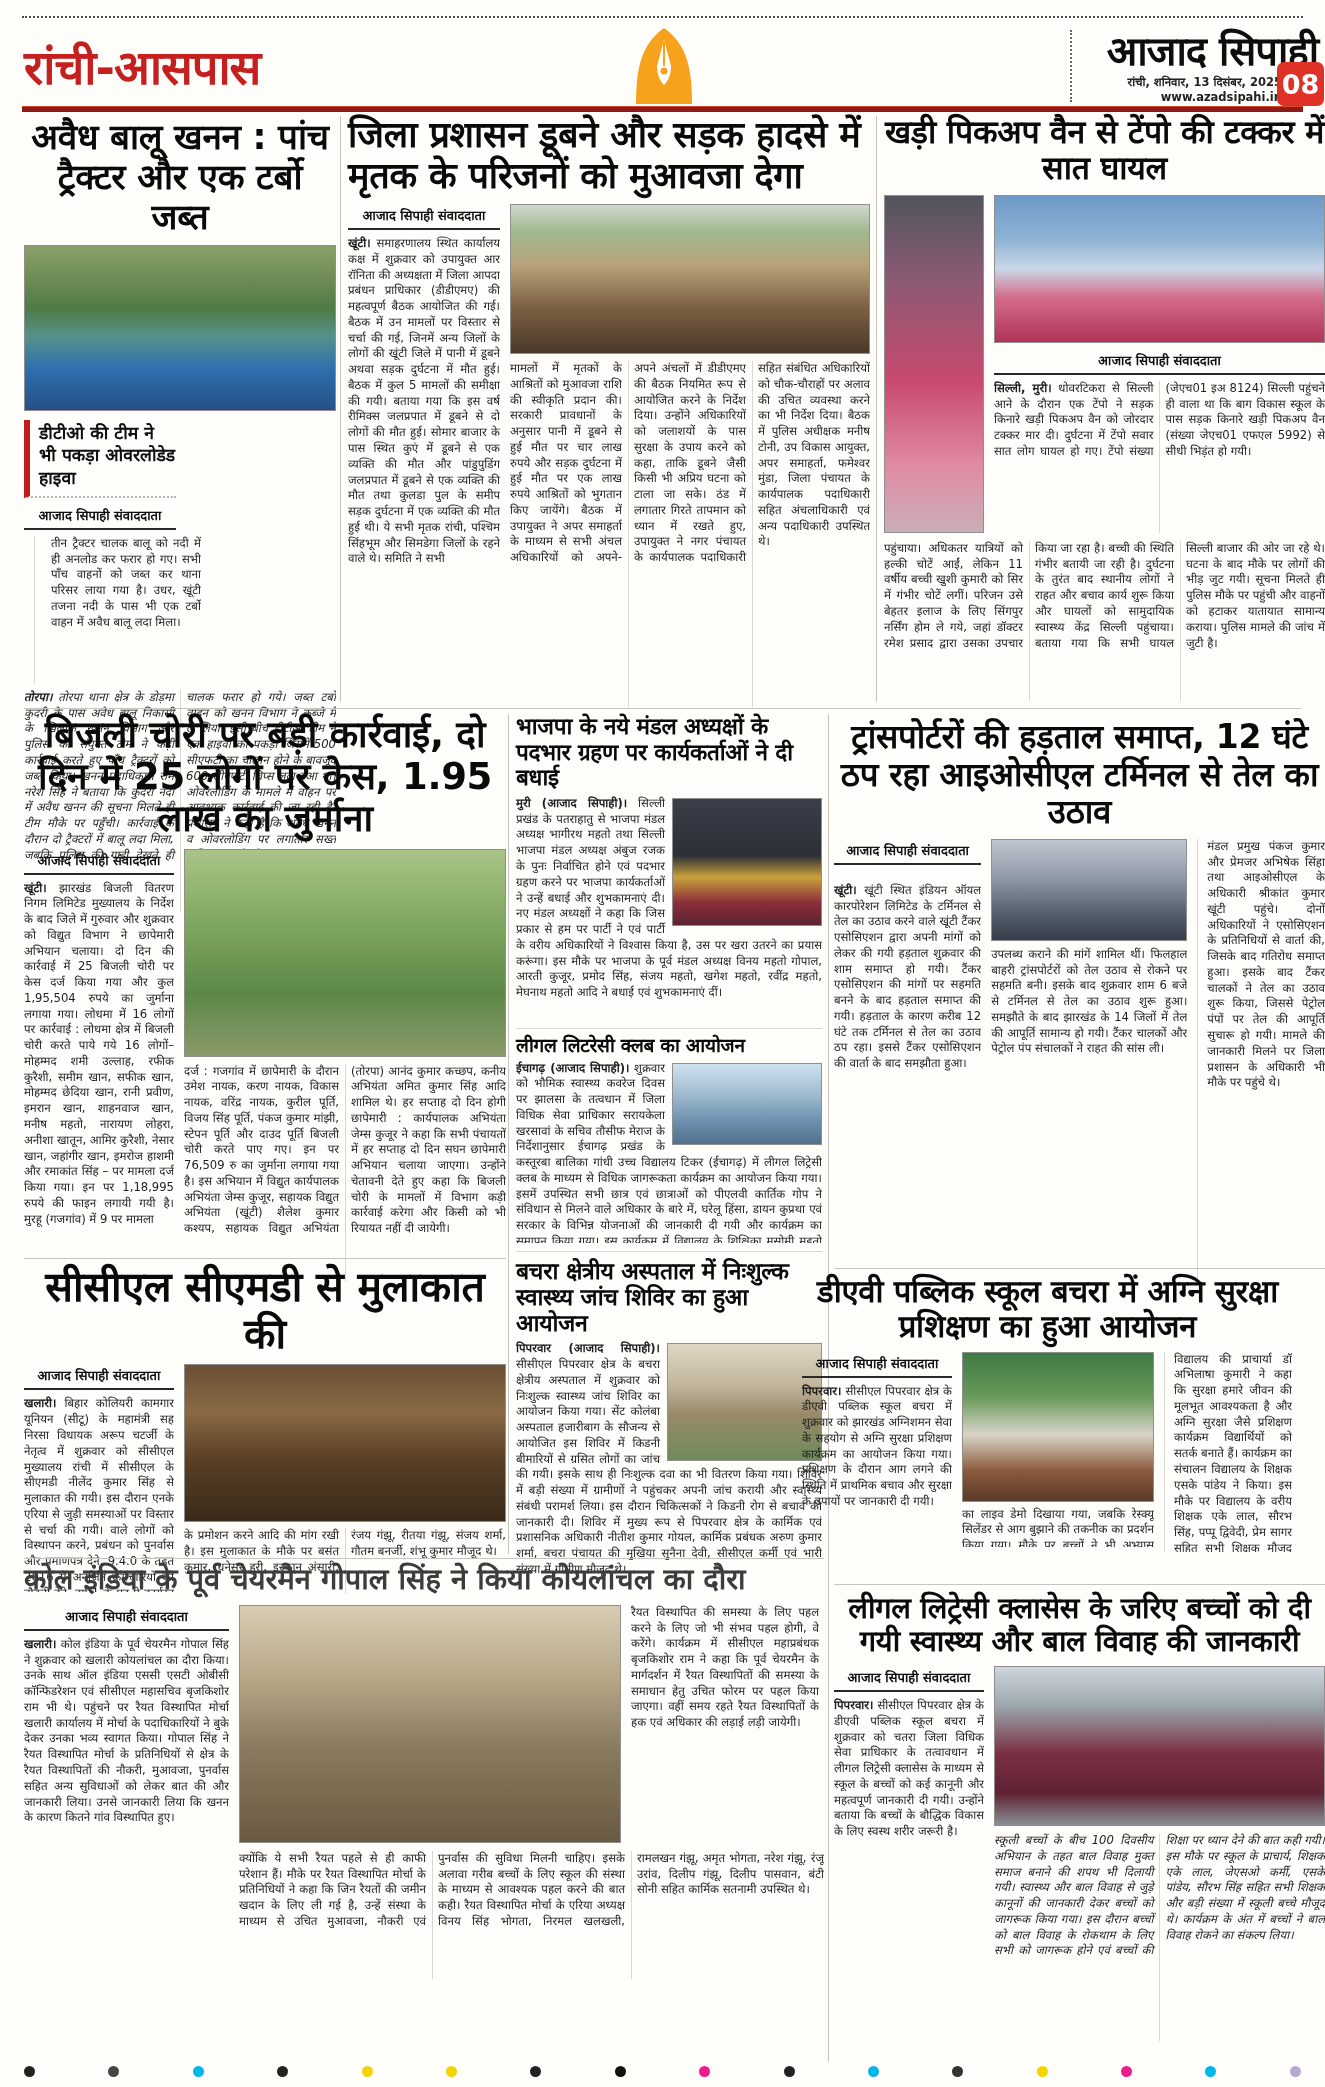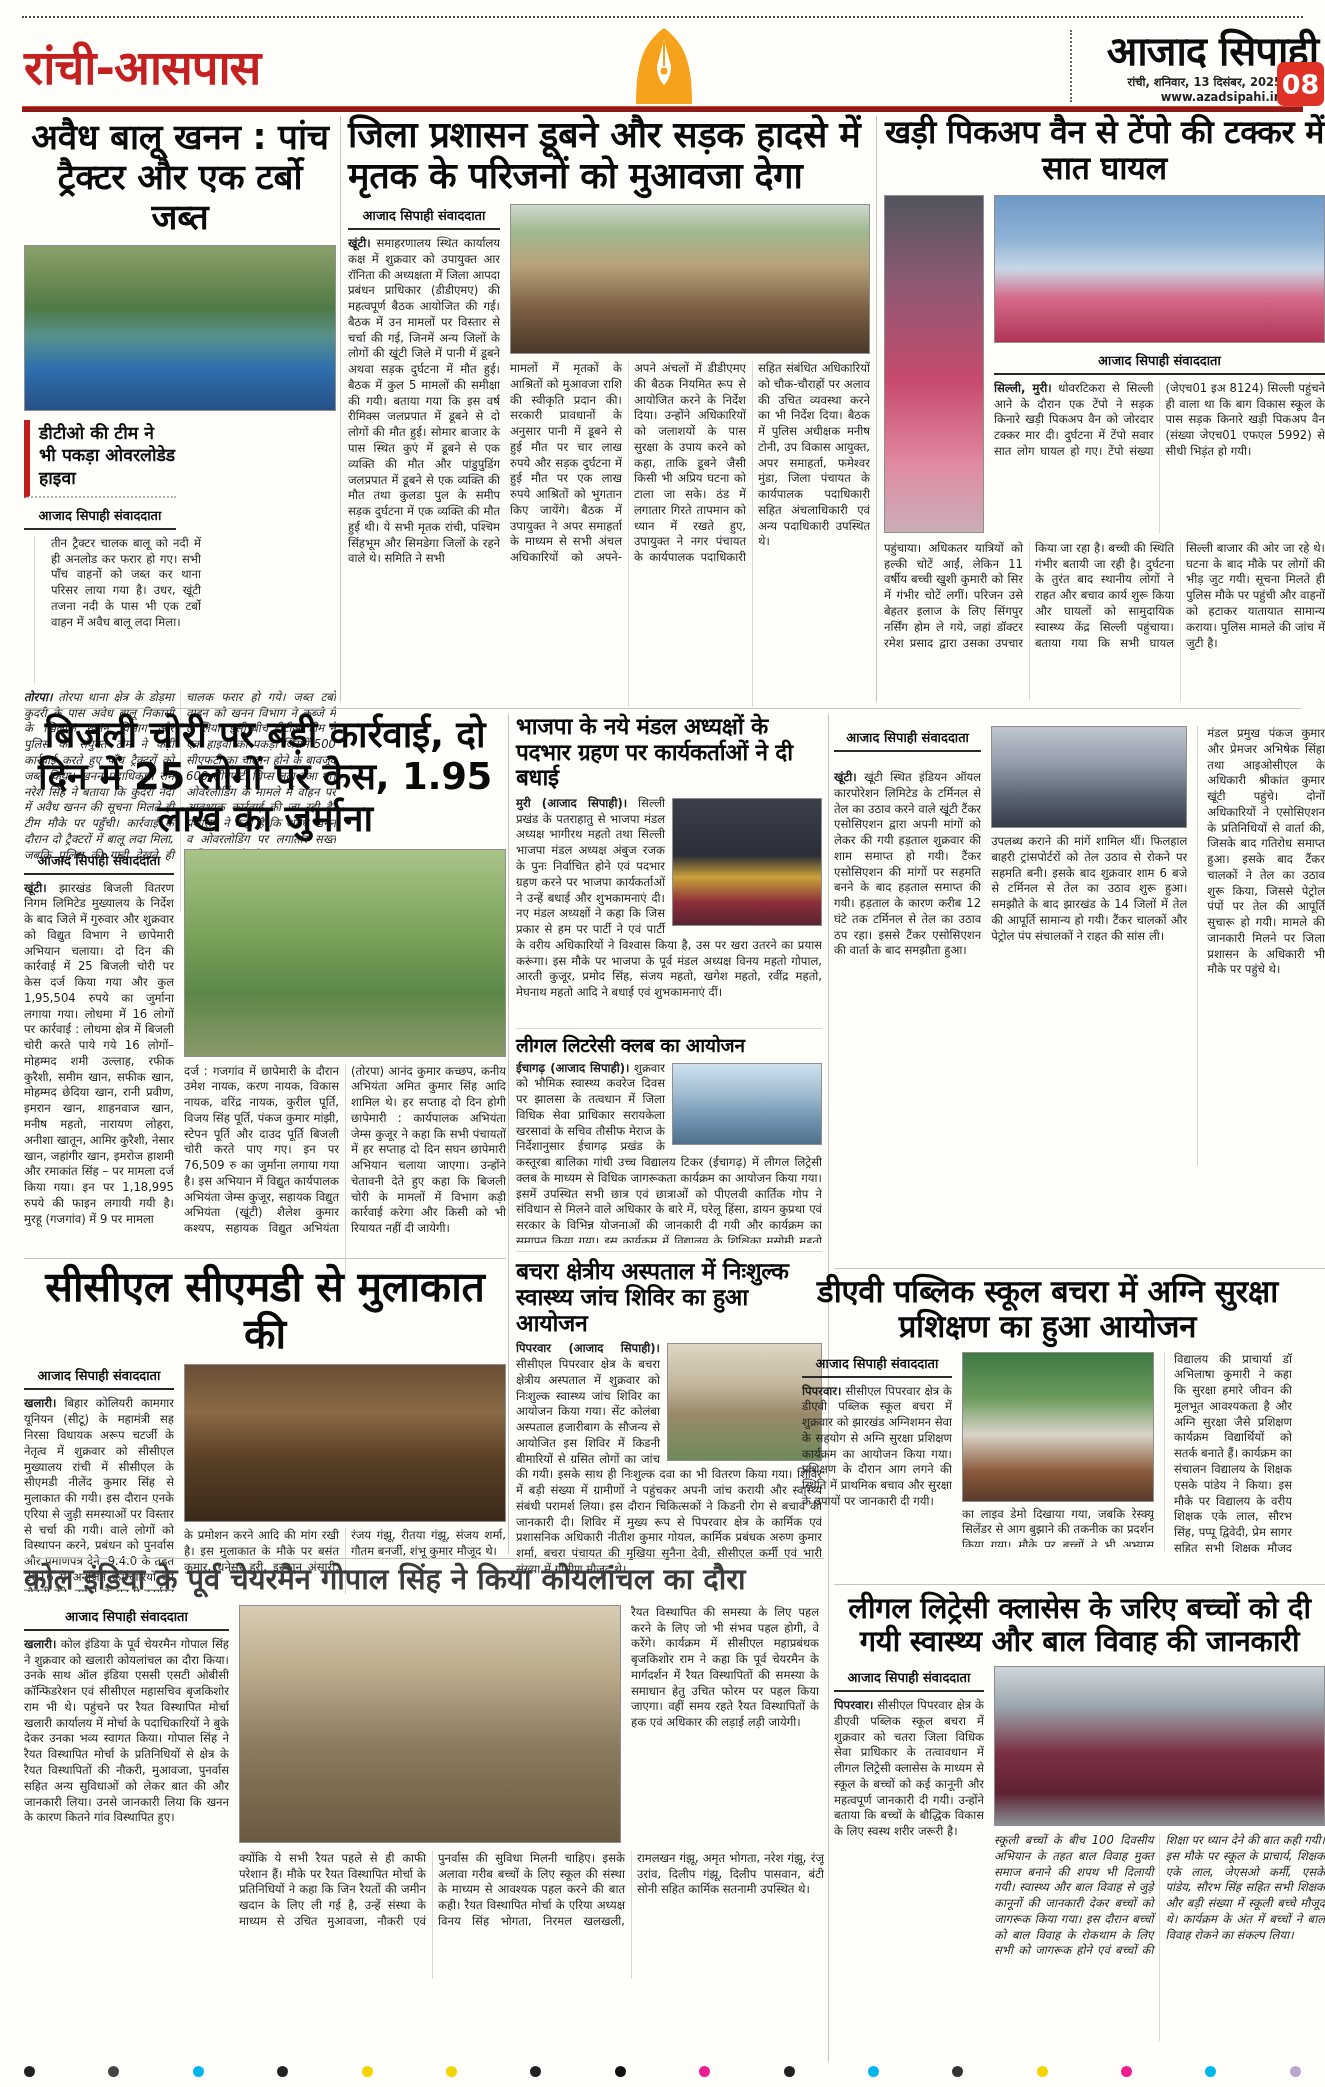--- a/index.html
+++ b/index.html
@@ -154,20 +154,21 @@
       <div class="hl" style="font-size:23px;">बचरा क्षेत्रीय अस्पताल में निःशुल्क स्वास्थ्य जांच शिविर का हुआ आयोजन</div>
       <div class="body-txt" style="margin-top:5px;height:268px;">
         <span class="ph" style="float:right;width:155px;height:118px;margin:2px 0 4px 7px;background:linear-gradient(180deg,#ded6c4 0%,#c2b79d 35%,#9a8a6a 60%,#6f8a5a 100%);"></span>
         <span class="dl">पिपरवार (आजाद सिपाही)।</span>
         <span>सीसीएल पिपरवार क्षेत्र के बचरा क्षेत्रीय अस्पताल में शुक्रवार को निःशुल्क स्वास्थ्य जांच शिविर का आयोजन किया गया। सेंट कोलंबा अस्पताल हजारीबाग के सौजन्य से आयोजित इस शिविर में किडनी बीमारियों से ग्रसित लोगों का जांच की गयी। इसके साथ ही निःशुल्क दवा का भी वितरण किया गया। शिविर में बड़ी संख्या में ग्रामीणों ने पहुंचकर अपनी जांच करायी और स्वास्थ्य संबंधी परामर्श लिया। इस दौरान चिकित्सकों ने किडनी रोग से बचाव की जानकारी दी। शिविर में मुख्य रूप से पिपरवार क्षेत्र के कार्मिक एवं प्रशासनिक अधिकारी नीतीश कुमार गोयल, कार्मिक प्रबंधक अरुण कुमार शर्मा, बचरा पंचायत की मुखिया सुनैना देवी, सीसीएल कर्मी एवं भारी संख्या में ग्रामीण मौजूद थे।</span>
       </div>
     </div>
   </div>
 
   <div class="abs" style="left:834px;top:718px;width:491px;height:544px;">
+    <div class="hl" style="font-size:33px;text-align:center;">ट्रांसपोर्टरों की हड़ताल समाप्त, 12 घंटे ठप रहा आइओसीएल टर्मिनल से तेल का उठाव</div>
     <div class="flexrow" style="margin-top:8px;">
       <div style="width:150px;">
         <div class="byline">आजाद सिपाही संवाददाता</div>
         <div class="body-txt" style="height:408px;margin-top:18px;">
           <span class="dl">खूंटी।</span>
           <span>खूंटी स्थित इंडियन ऑयल कारपोरेशन लिमिटेड के टर्मिनल से तेल का उठाव करने वाले खूंटी टैंकर एसोसिएशन द्वारा अपनी मांगों को लेकर की गयी हड़ताल शुक्रवार की शाम समाप्त हो गयी। टैंकर एसोसिएशन की मांगों पर सहमति बनने के बाद हड़ताल समाप्त की गयी। हड़ताल के कारण करीब 12 घंटे तक टर्मिनल से तेल का उठाव ठप रहा। इससे टैंकर एसोसिएशन की वार्ता के बाद समझौता हुआ।</span>
         </div>
       </div>
       <div style="width:200px;margin-left:10px;">
         <div class="ph" style="width:100%;height:102px;background:linear-gradient(180deg,#bfc6cf 0%,#8d97a4 40%,#5a6472 70%,#343c47 100%);"></div>

